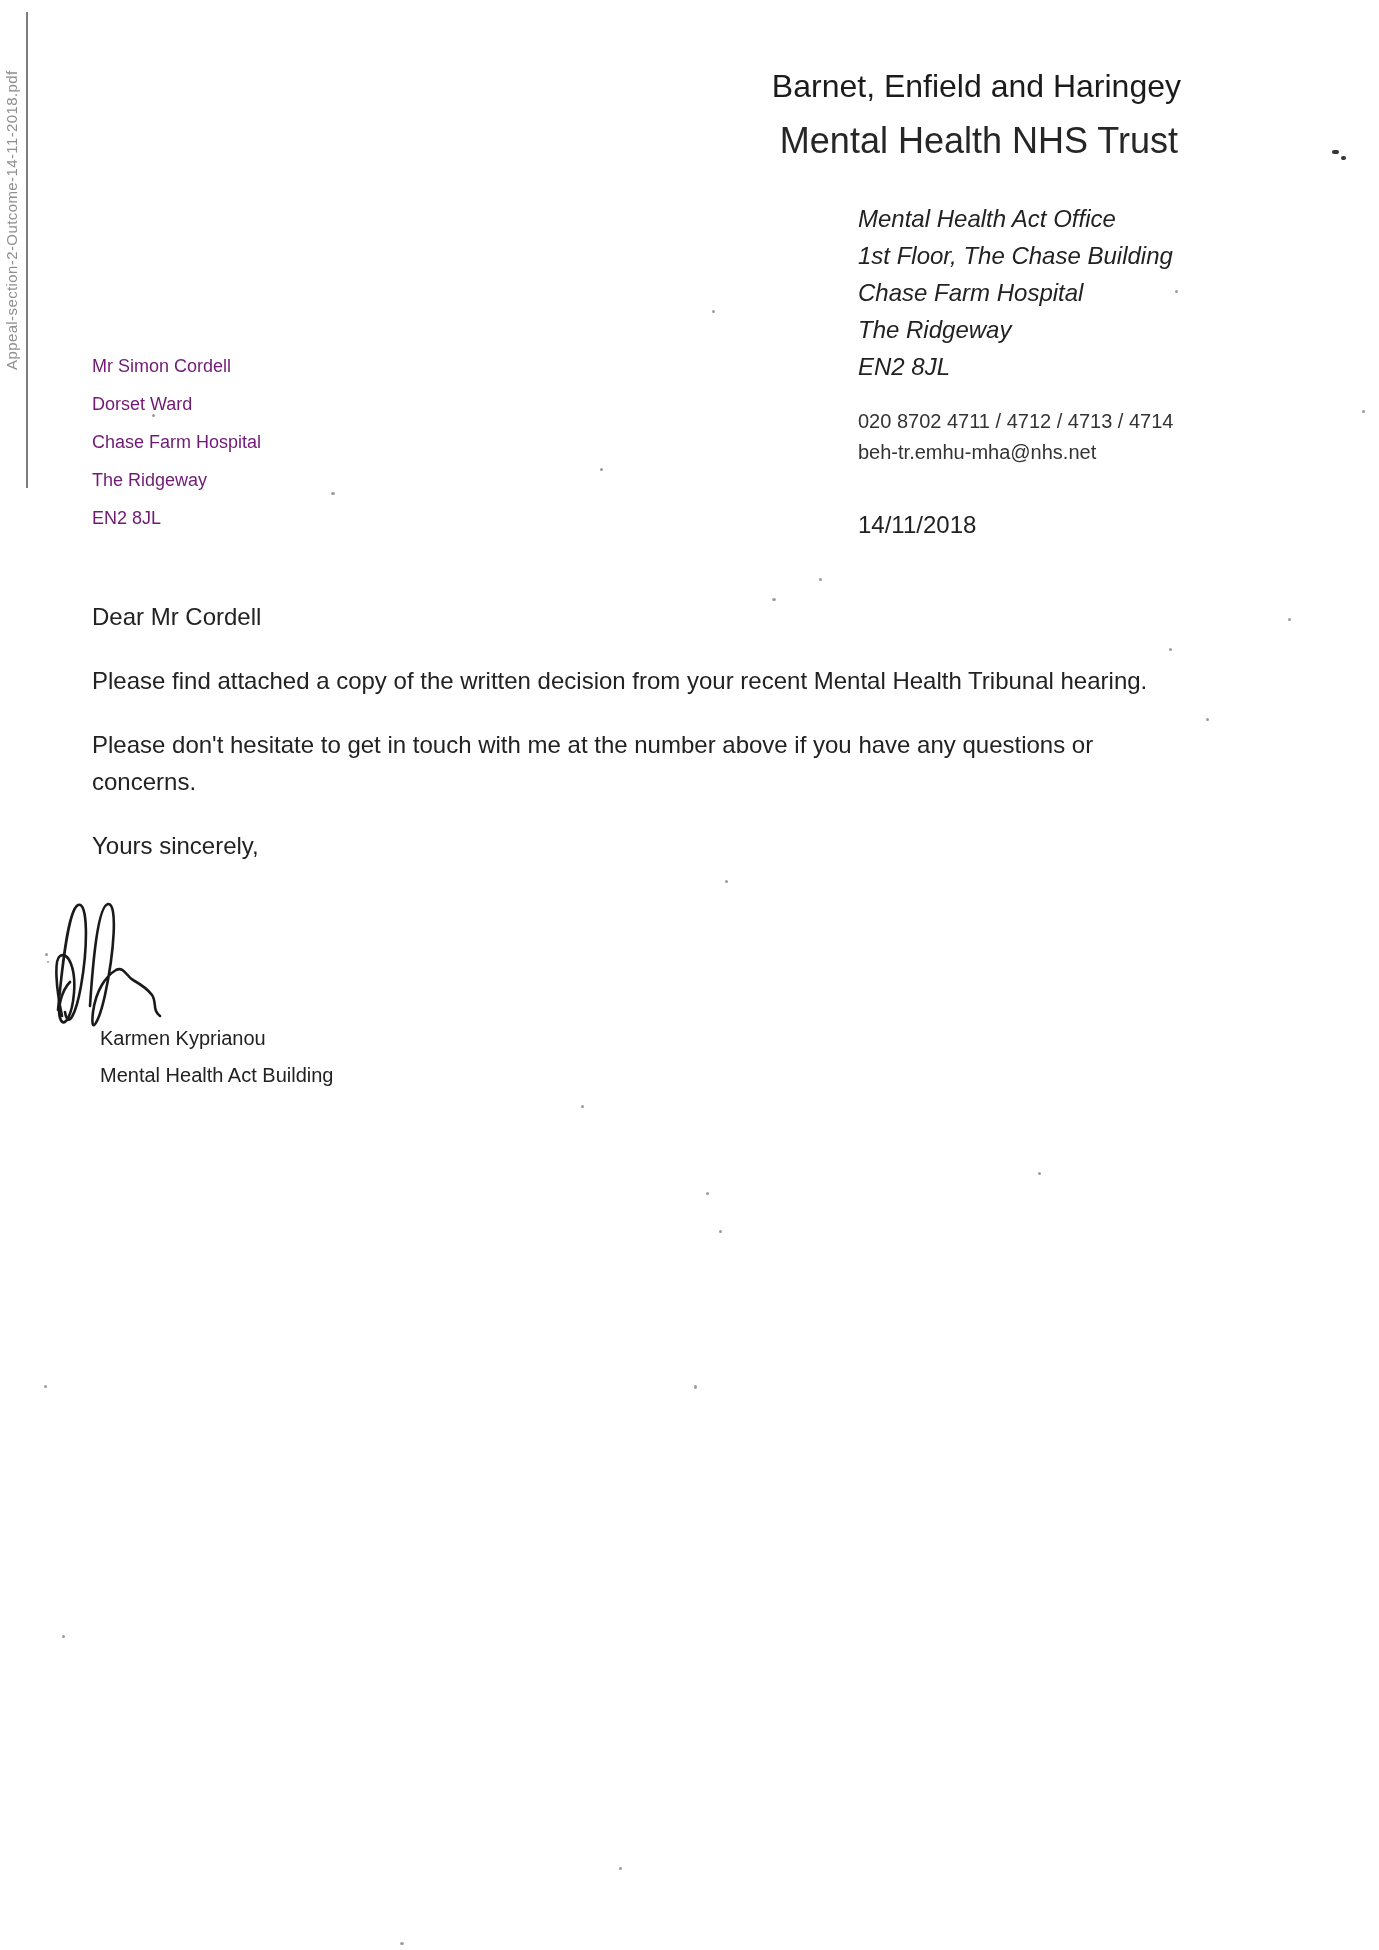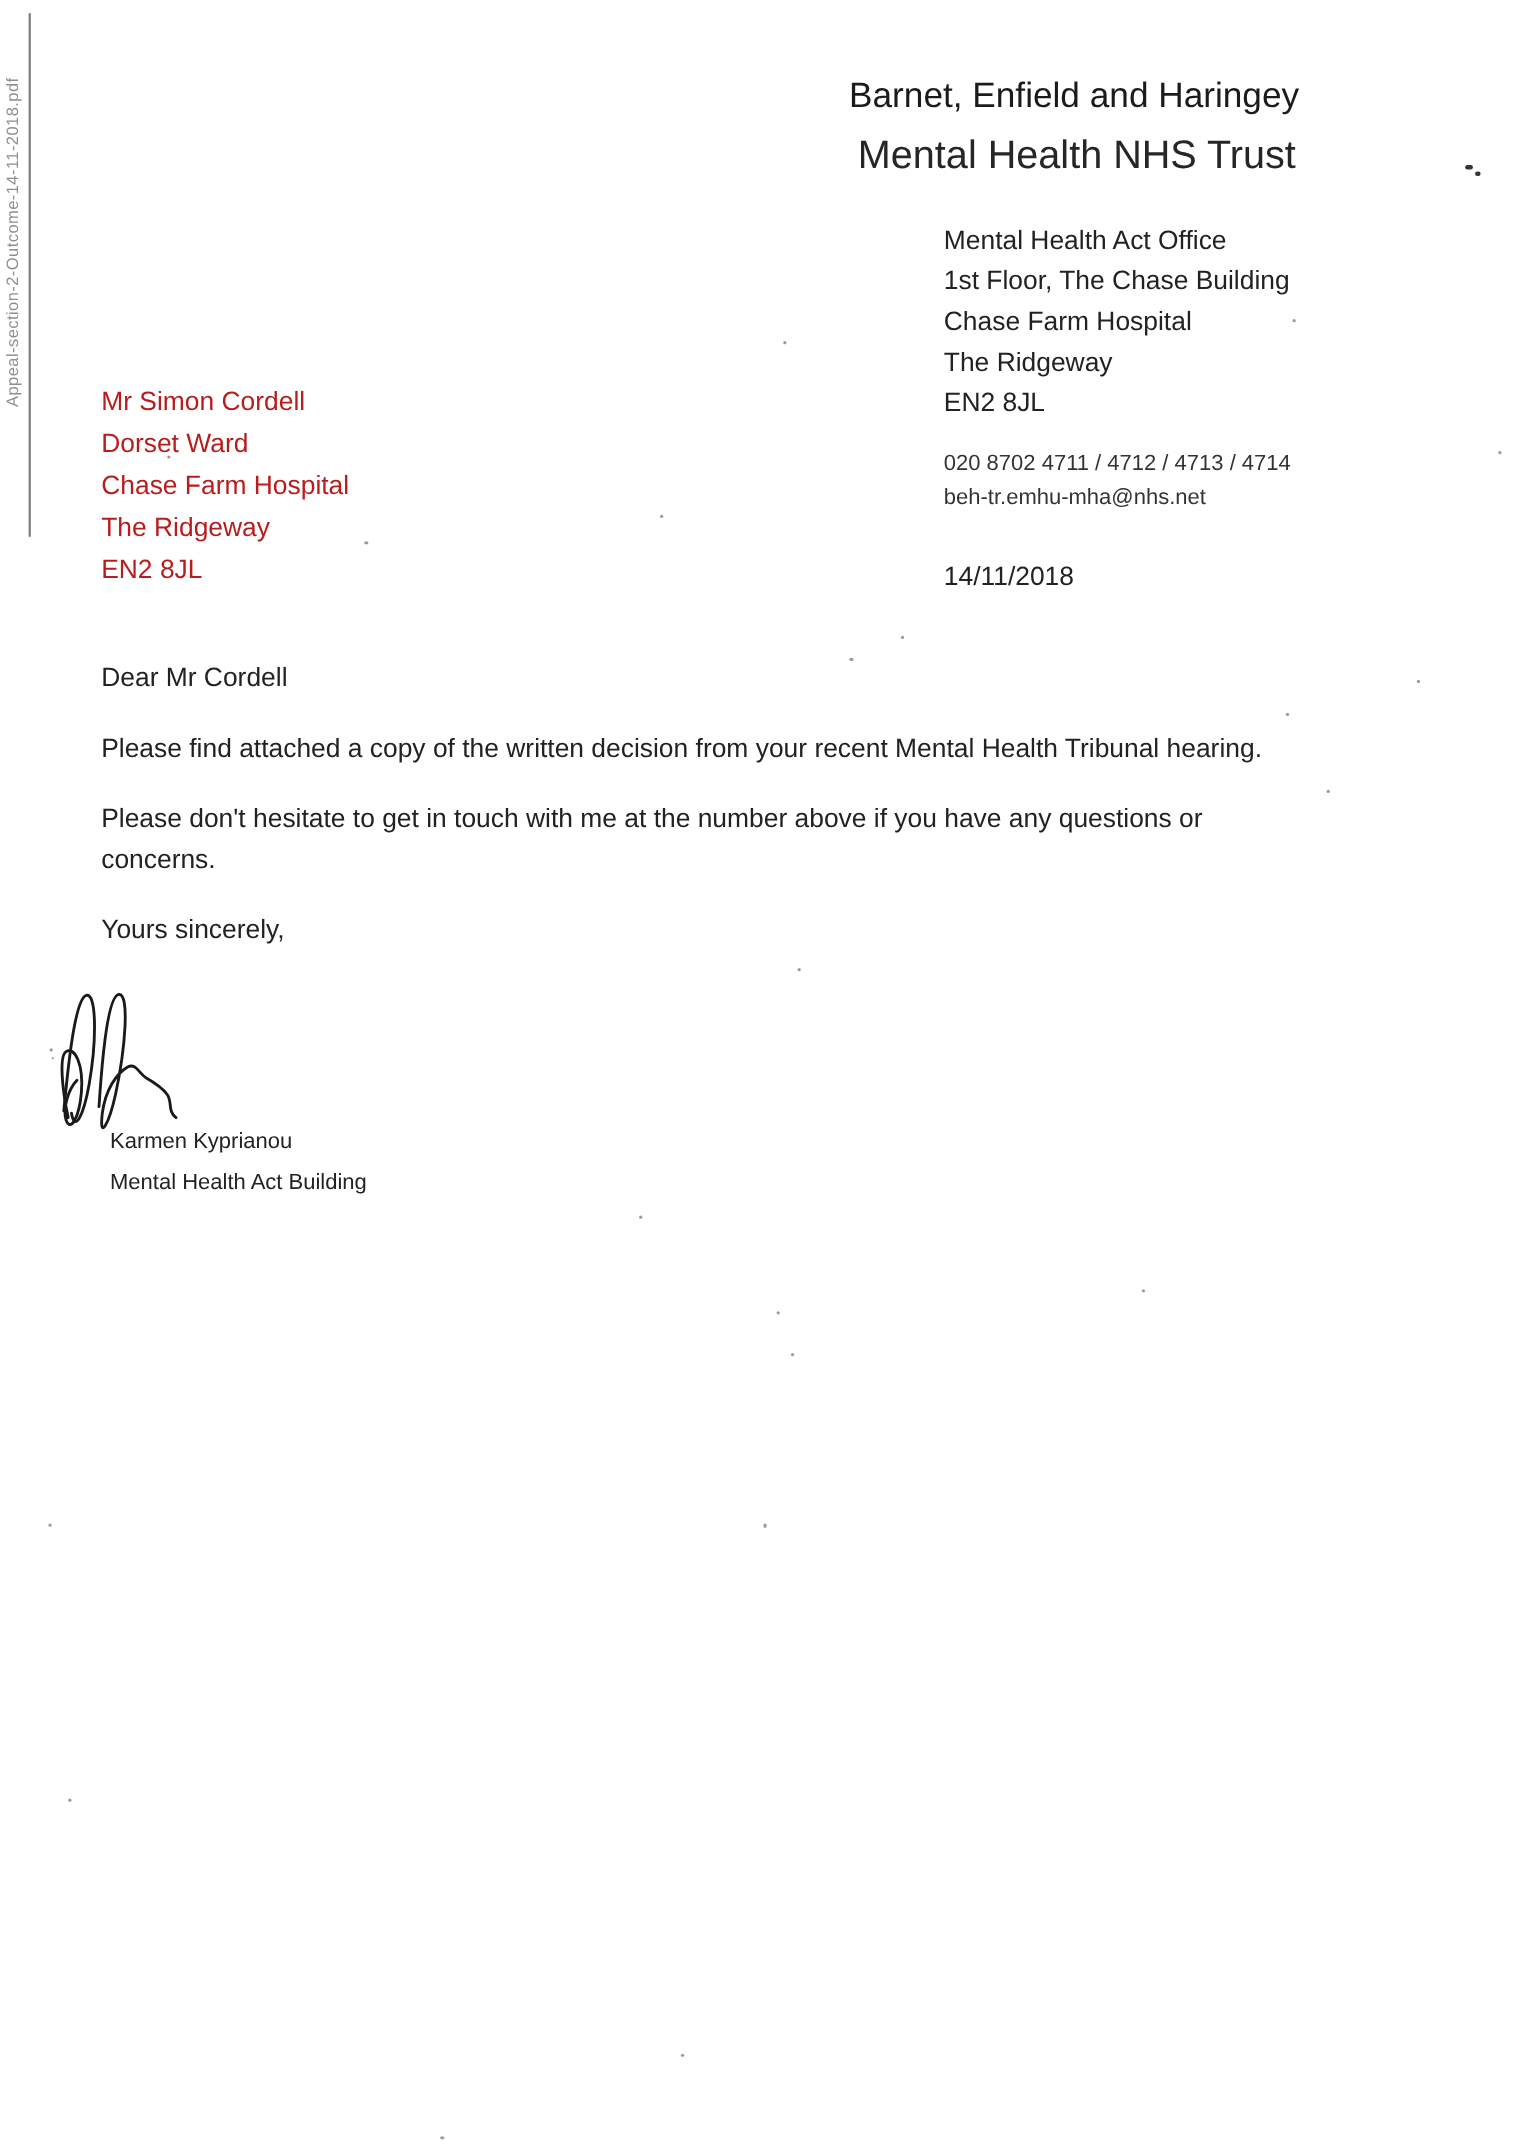--- a/index.html
+++ b/index.html
@@ -56,20 +56,21 @@
     white-space: nowrap;
   }
   
   .sender-address {
     position: absolute;
     left: 858px;
     top: 200px;
     font-size: 24px;
     line-height: 37px;
     color: #222222;
+    font-style: italic;
   }
   .sender-contact {
     position: absolute;
     left: 858px;
     top: 406px;
     font-size: 20px;
     line-height: 31px;
     color: #333333;
   }
   .letter-date {
@@ -78,23 +79,23 @@
     top: 506px;
     font-size: 24px;
     line-height: 37px;
     color: #222222;
   }
   
   .recipient-address {
     position: absolute;
     left: 92px;
     top: 347px;
-    font-size: 24px;
+    font-size: 18px;
     line-height: 38px;
-    color: #b91c1c;
+    color: #701a75;
   }
   .addr-line { display: block; }
   
   .letter-body {
     position: absolute;
     left: 92px;
     top: 598px;
     width: 1090px;
     font-size: 24px;
     line-height: 37px;

